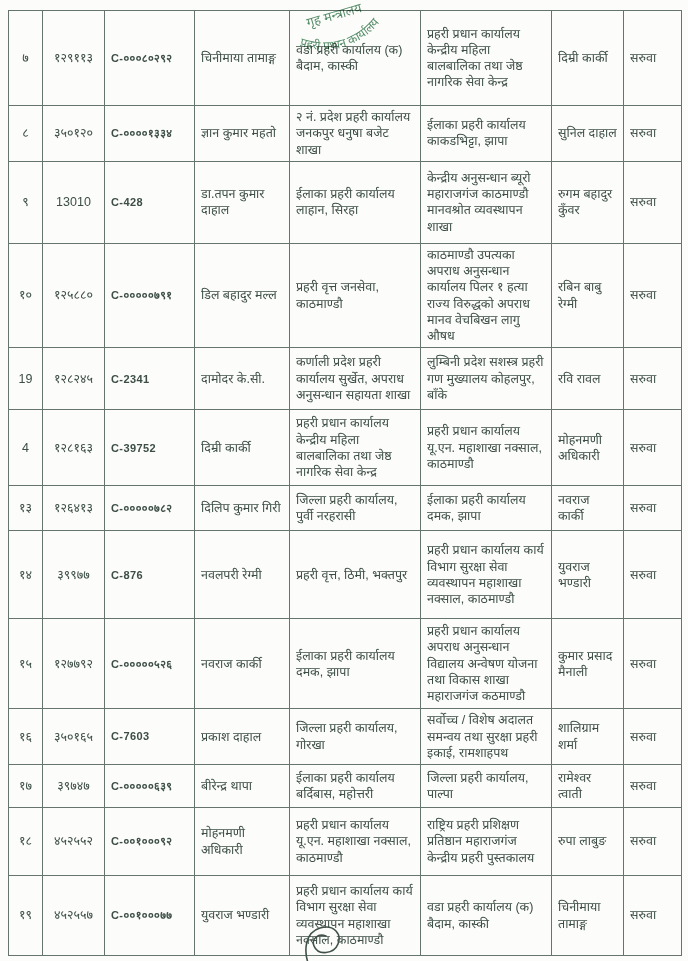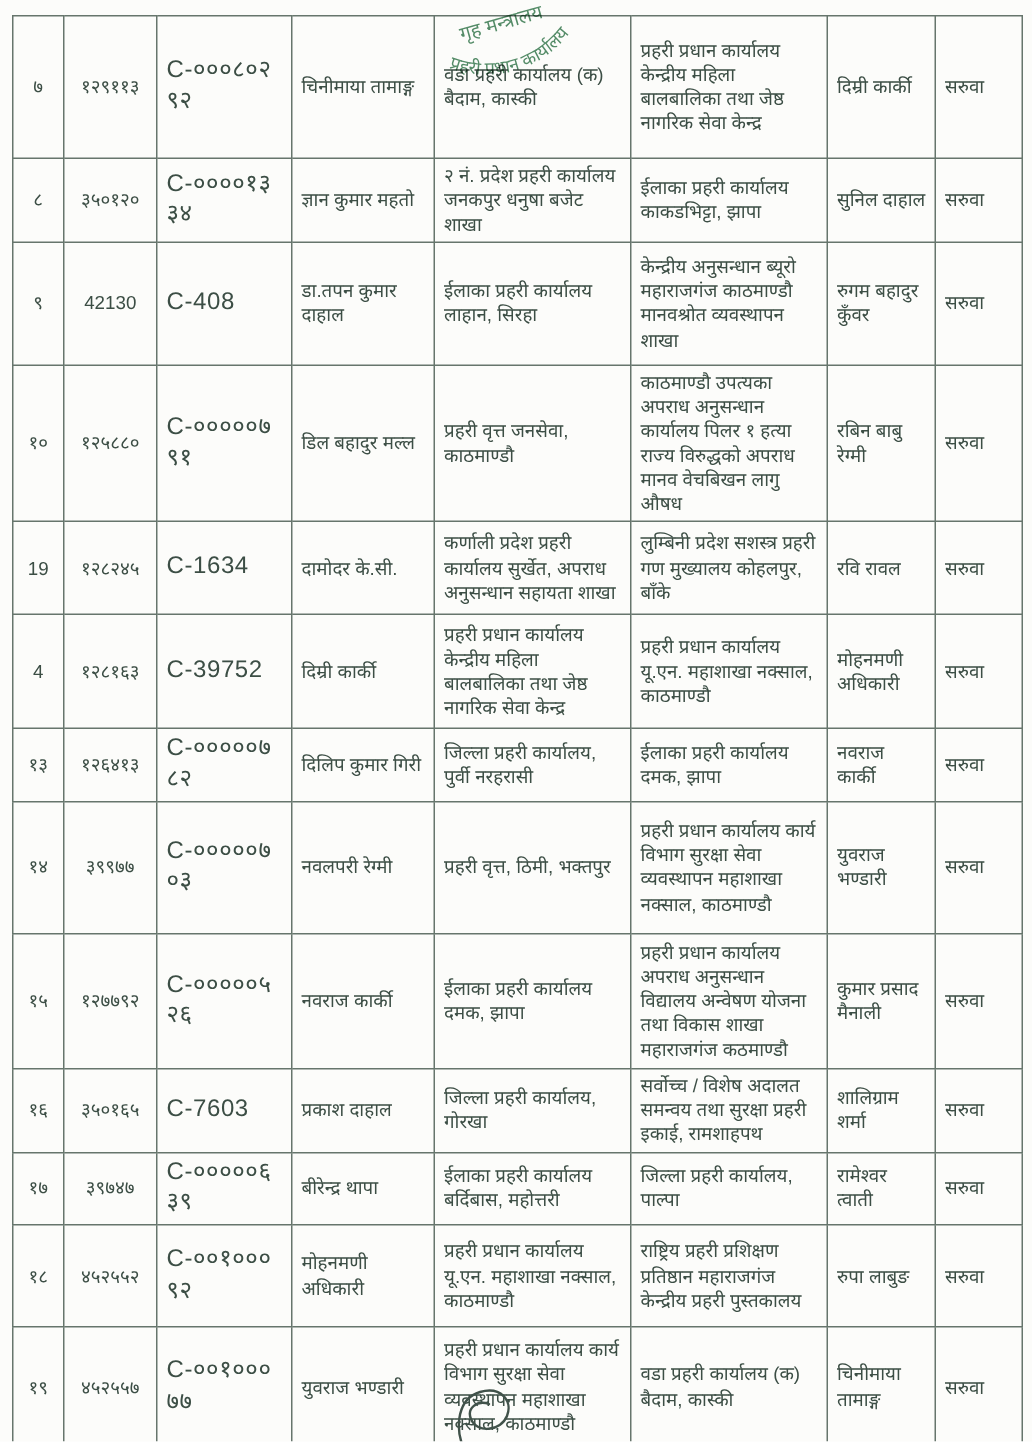--- a/index.html
+++ b/index.html
@@ -26,21 +26,21 @@
   }
   .col-sn{width:34px}
   .col-emp_no{width:62px}
   .col-c_no{width:90px}
   .col-name{width:95px}
   .col-from_office{width:131px}
   .col-to_office{width:131px}
   .col-replacement{width:72px}
   .col-action{width:58px}
   td.col-sn,td.col-emp_no{text-align:center;}
-  td.col-c_no{font-size:16px;letter-spacing:.4px;}
+  td.col-c_no{font-size:11px;letter-spacing:.4px;font-weight:bold;}
   .stamp{
     position:absolute;left:232px;top:-72px;
     width:200px;height:160px;
     transform:rotate(-16deg);
     opacity:.82;
     mix-blend-mode:multiply;
     pointer-events:none;
   }
   .stamp text{
     font-family:"Liberation Sans","DejaVu Sans",sans-serif;
@@ -83,42 +83,42 @@
           <td class="col-emp_no">३५०१२०</td>
           <td class="col-c_no">C-००००१३३४</td>
           <td class="col-name">ज्ञान कुमार महतो</td>
           <td class="col-from_office">२ नं. प्रदेश प्रहरी कार्यालय जनकपुर धनुषा बजेट शाखा</td>
           <td class="col-to_office">ईलाका प्रहरी कार्यालय काकडभिट्टा, झापा</td>
           <td class="col-replacement">सुनिल दाहाल</td>
           <td class="col-action">सरुवा</td>
         </tr>
         <tr style="height: 82px;">
           <td class="col-sn">९</td>
-          <td class="col-emp_no">42130</td>
-          <td class="col-c_no">C-408</td>
+          <td class="col-emp_no">13010</td>
+          <td class="col-c_no">C-428</td>
           <td class="col-name">डा.तपन कुमार दाहाल</td>
           <td class="col-from_office">ईलाका प्रहरी कार्यालय लाहान, सिरहा</td>
           <td class="col-to_office">केन्द्रीय अनुसन्धान ब्यूरो महाराजगंज काठमाण्डौ मानवश्रोत व्यवस्थापन शाखा</td>
           <td class="col-replacement">रुगम बहादुर कुँवर</td>
           <td class="col-action">सरुवा</td>
         </tr>
         <tr style="height: 103px;">
           <td class="col-sn">१०</td>
           <td class="col-emp_no">१२५८८०</td>
           <td class="col-c_no">C-०००००७९१</td>
           <td class="col-name">डिल बहादुर मल्ल</td>
           <td class="col-from_office">प्रहरी वृत्त जनसेवा, काठमाण्डौ</td>
           <td class="col-to_office">काठमाण्डौ उपत्यका अपराध अनुसन्धान कार्यालय पिलर १ हत्या राज्य विरुद्धको अपराध मानव वेचबिखन लागु औषध</td>
           <td class="col-replacement">रबिन बाबु रेग्मी</td>
           <td class="col-action">सरुवा</td>
         </tr>
         <tr style="height: 62px;">
           <td class="col-sn">19</td>
           <td class="col-emp_no">१२८२४५</td>
-          <td class="col-c_no">C-1634</td>
+          <td class="col-c_no">C-2341</td>
           <td class="col-name">दामोदर के.सी.</td>
           <td class="col-from_office">कर्णाली प्रदेश प्रहरी कार्यालय सुर्खेत, अपराध अनुसन्धान सहायता शाखा</td>
           <td class="col-to_office">लुम्बिनी प्रदेश सशस्त्र प्रहरी गण मुख्यालय कोहलपुर, बाँके</td>
           <td class="col-replacement">रवि रावल</td>
           <td class="col-action">सरुवा</td>
         </tr>
         <tr style="height: 76px;">
           <td class="col-sn">4</td>
           <td class="col-emp_no">१२८१६३</td>
           <td class="col-c_no">C-39752</td>
@@ -134,21 +134,21 @@
           <td class="col-c_no">C-०००००७८२</td>
           <td class="col-name">दिलिप कुमार गिरी</td>
           <td class="col-from_office">जिल्ला प्रहरी कार्यालय, पुर्वी नरहरासी</td>
           <td class="col-to_office">ईलाका प्रहरी कार्यालय दमक, झापा</td>
           <td class="col-replacement">नवराज कार्की</td>
           <td class="col-action">सरुवा</td>
         </tr>
         <tr style="height: 88px;">
           <td class="col-sn">१४</td>
           <td class="col-emp_no">३९९७७</td>
-          <td class="col-c_no">C-०००००७०३</td>
+          <td class="col-c_no">C-876</td>
           <td class="col-name">नवलपरी रेग्मी</td>
           <td class="col-from_office">प्रहरी वृत्त, ठिमी, भक्तपुर</td>
           <td class="col-to_office">प्रहरी प्रधान कार्यालय कार्य  विभाग सुरक्षा सेवा व्यवस्थापन महाशाखा नक्साल, काठमाण्डौ</td>
           <td class="col-replacement">युवराज भण्डारी</td>
           <td class="col-action">सरुवा</td>
         </tr>
         <tr style="height: 90px;">
           <td class="col-sn">१५</td>
           <td class="col-emp_no">१२७७९२</td>
           <td class="col-c_no">C-०००००५२६</td>

